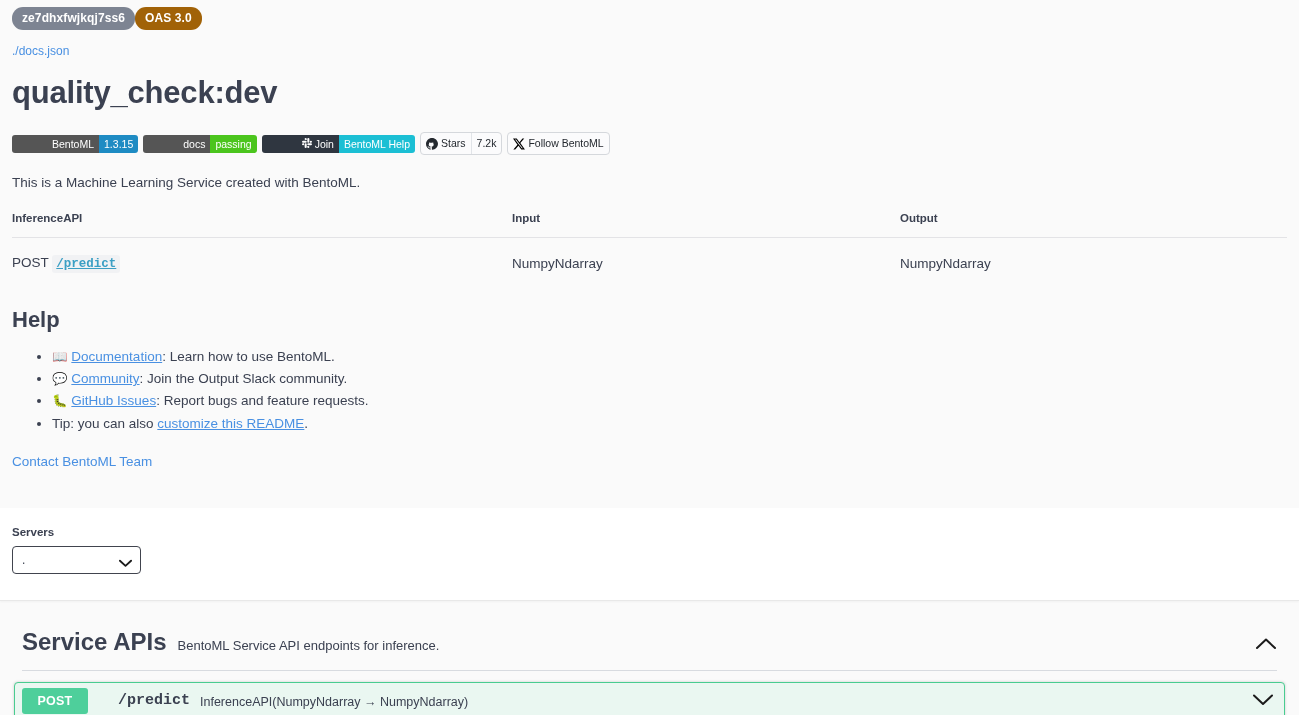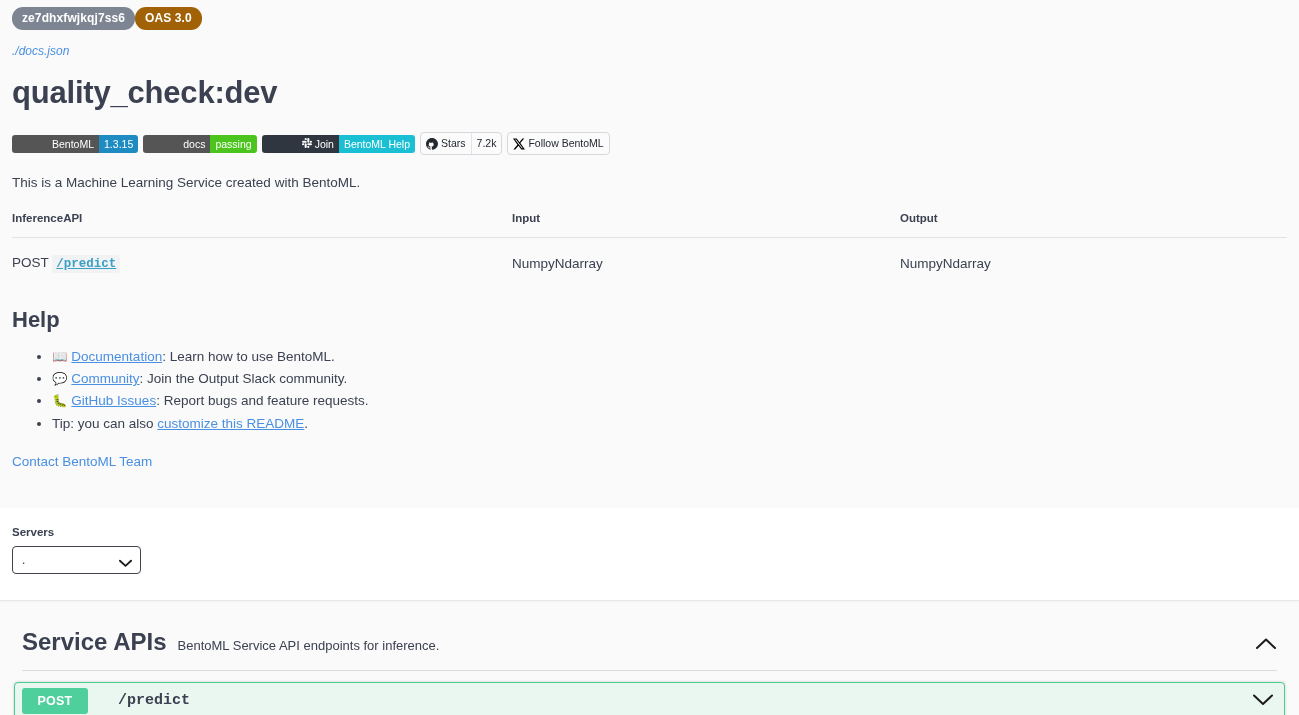--- a/index.html
+++ b/index.html
@@ -27,21 +27,21 @@
     font-size: 12px;
     font-weight: bold;
     line-height: 1;
     padding: 5px 10px 6px;
     color: #fff;
     letter-spacing: .1px;
   }
   .pill-version { background: #7d8492; }
   .pill-oas { background: #a16207; }
 
-  .docs-link-row { padding: 11px 0 0 12px; font-style: italic; }
+  .docs-link-row { padding: 11px 0 0 12px; }
   .docs-link {
     font-size: 12px;
     color: #4990e2;
     text-decoration: none;
     font-family: "Liberation Sans", sans-serif;
   }
 
   .title {
     margin: 0;
     padding: 16px 0 0 12px;
@@ -412,19 +412,20 @@
       <svg width="22" height="13" viewBox="0 0 22 13" aria-hidden="true">
         <path d="M2 11 L11 2.5 L20 11" fill="none" stroke="#1b1b1b" stroke-width="2" stroke-linecap="round" stroke-linejoin="round"></path>
       </svg>
     </span>
   </div>
   <div class="svc-rule"></div>
 
   <div class="op-block">
     <span class="method-badge">POST</span>
     <span class="op-path">/predict</span>
+    <span class="op-summary">InferenceAPI(NumpyNdarray → NumpyNdarray)</span>
     <span class="op-chevron">
       <svg width="22" height="13" viewBox="0 0 22 13" aria-hidden="true">
         <path d="M2 2.5 L11 11 L20 2.5" fill="none" stroke="#1b1b1b" stroke-width="2" stroke-linecap="round" stroke-linejoin="round"></path>
       </svg>
     </span>
   </div>
 </div>
 
 </body></html>

